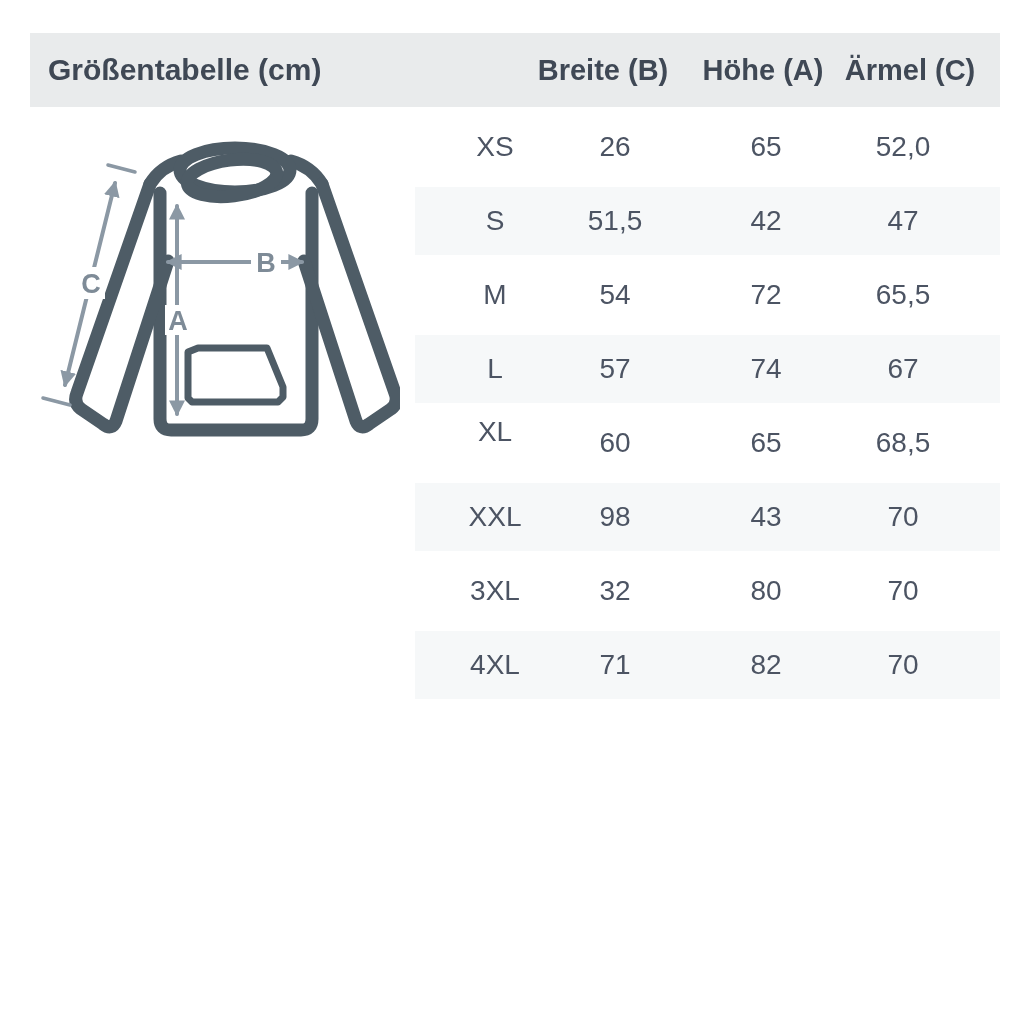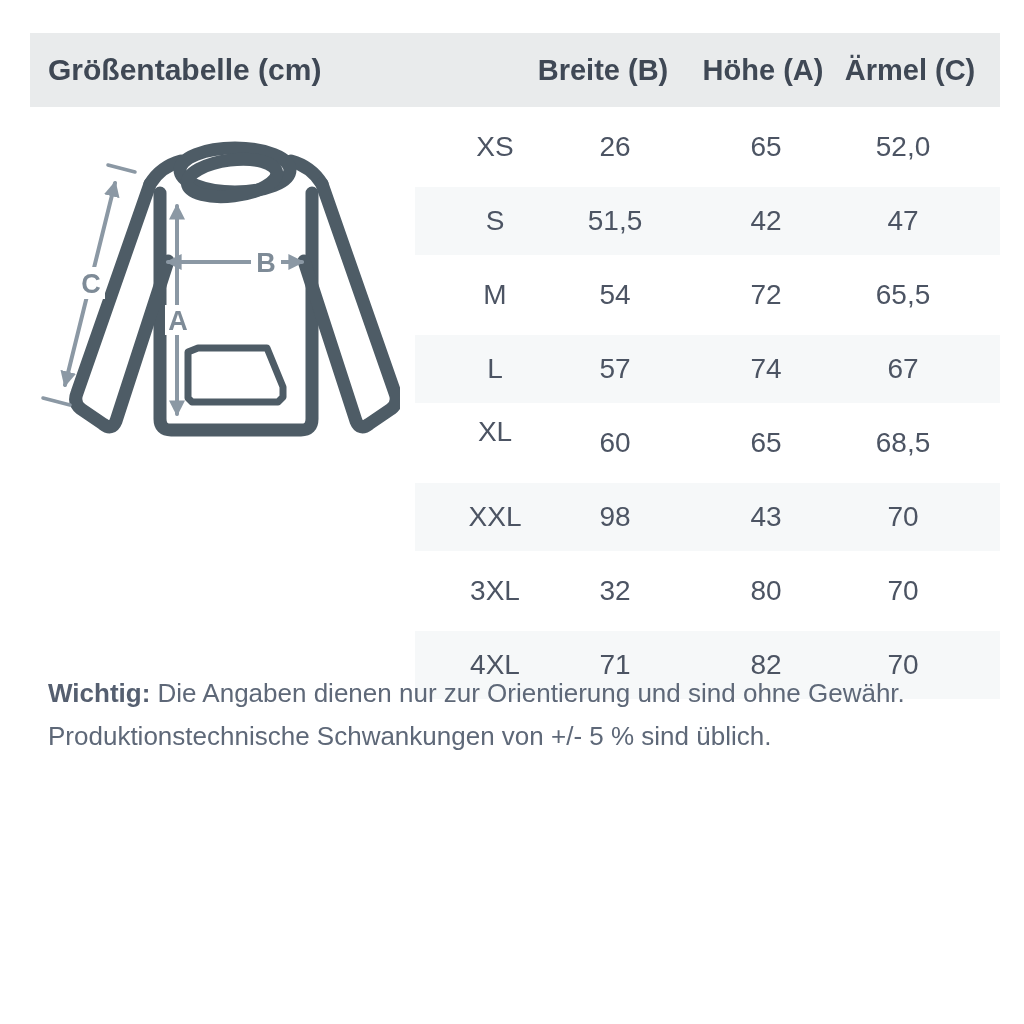--- a/index.html
+++ b/index.html
@@ -140,18 +140,14 @@
 
     <div class="row alt">
       <span class="cell c-size">4XL</span>
       <span class="cell c-b">71</span>
       <span class="cell c-h">82</span>
       <span class="cell c-c">70</span>
     </div>
 
   </div>
 
-  <div class="note">
-    <b>Wichtig:</b><span> Die Angaben dienen nur zur Orientierung und sind ohne Gewähr.</span><br>
-    <span>Produktionstechnische Schwankungen von +/- 5 % sind üblich.</span>
-  </div>
 
 </div>
 
 </body></html>

